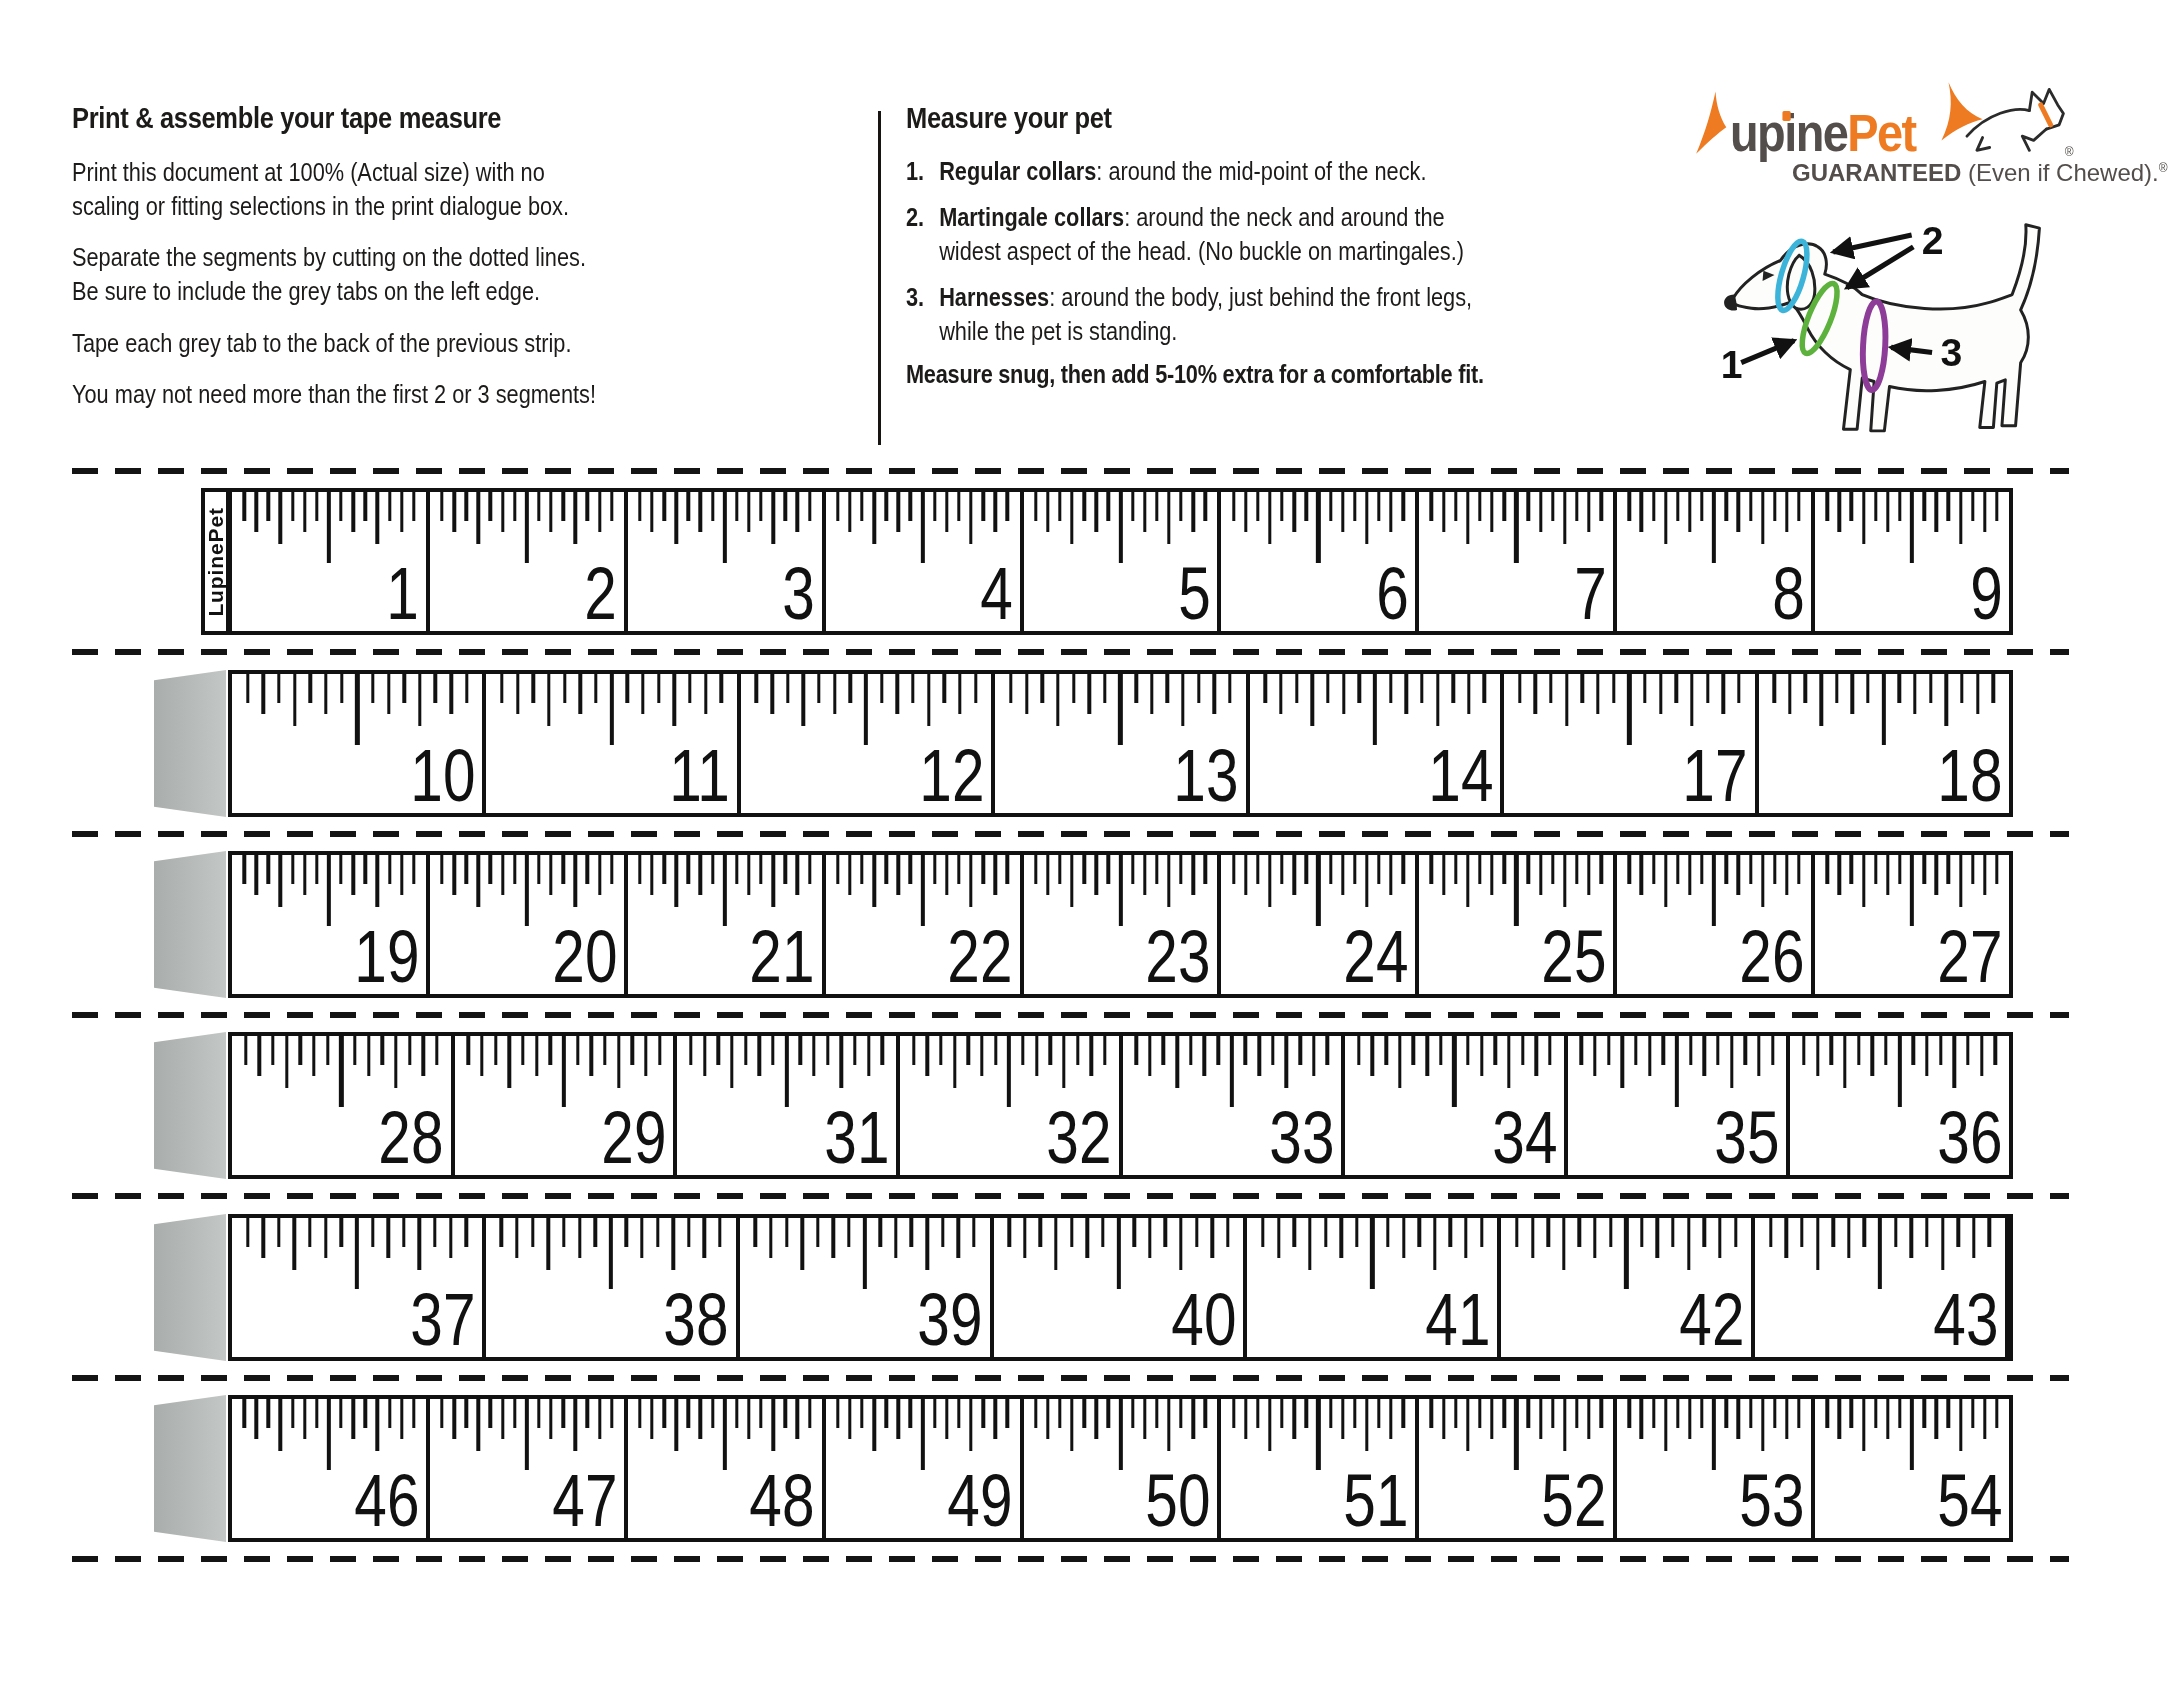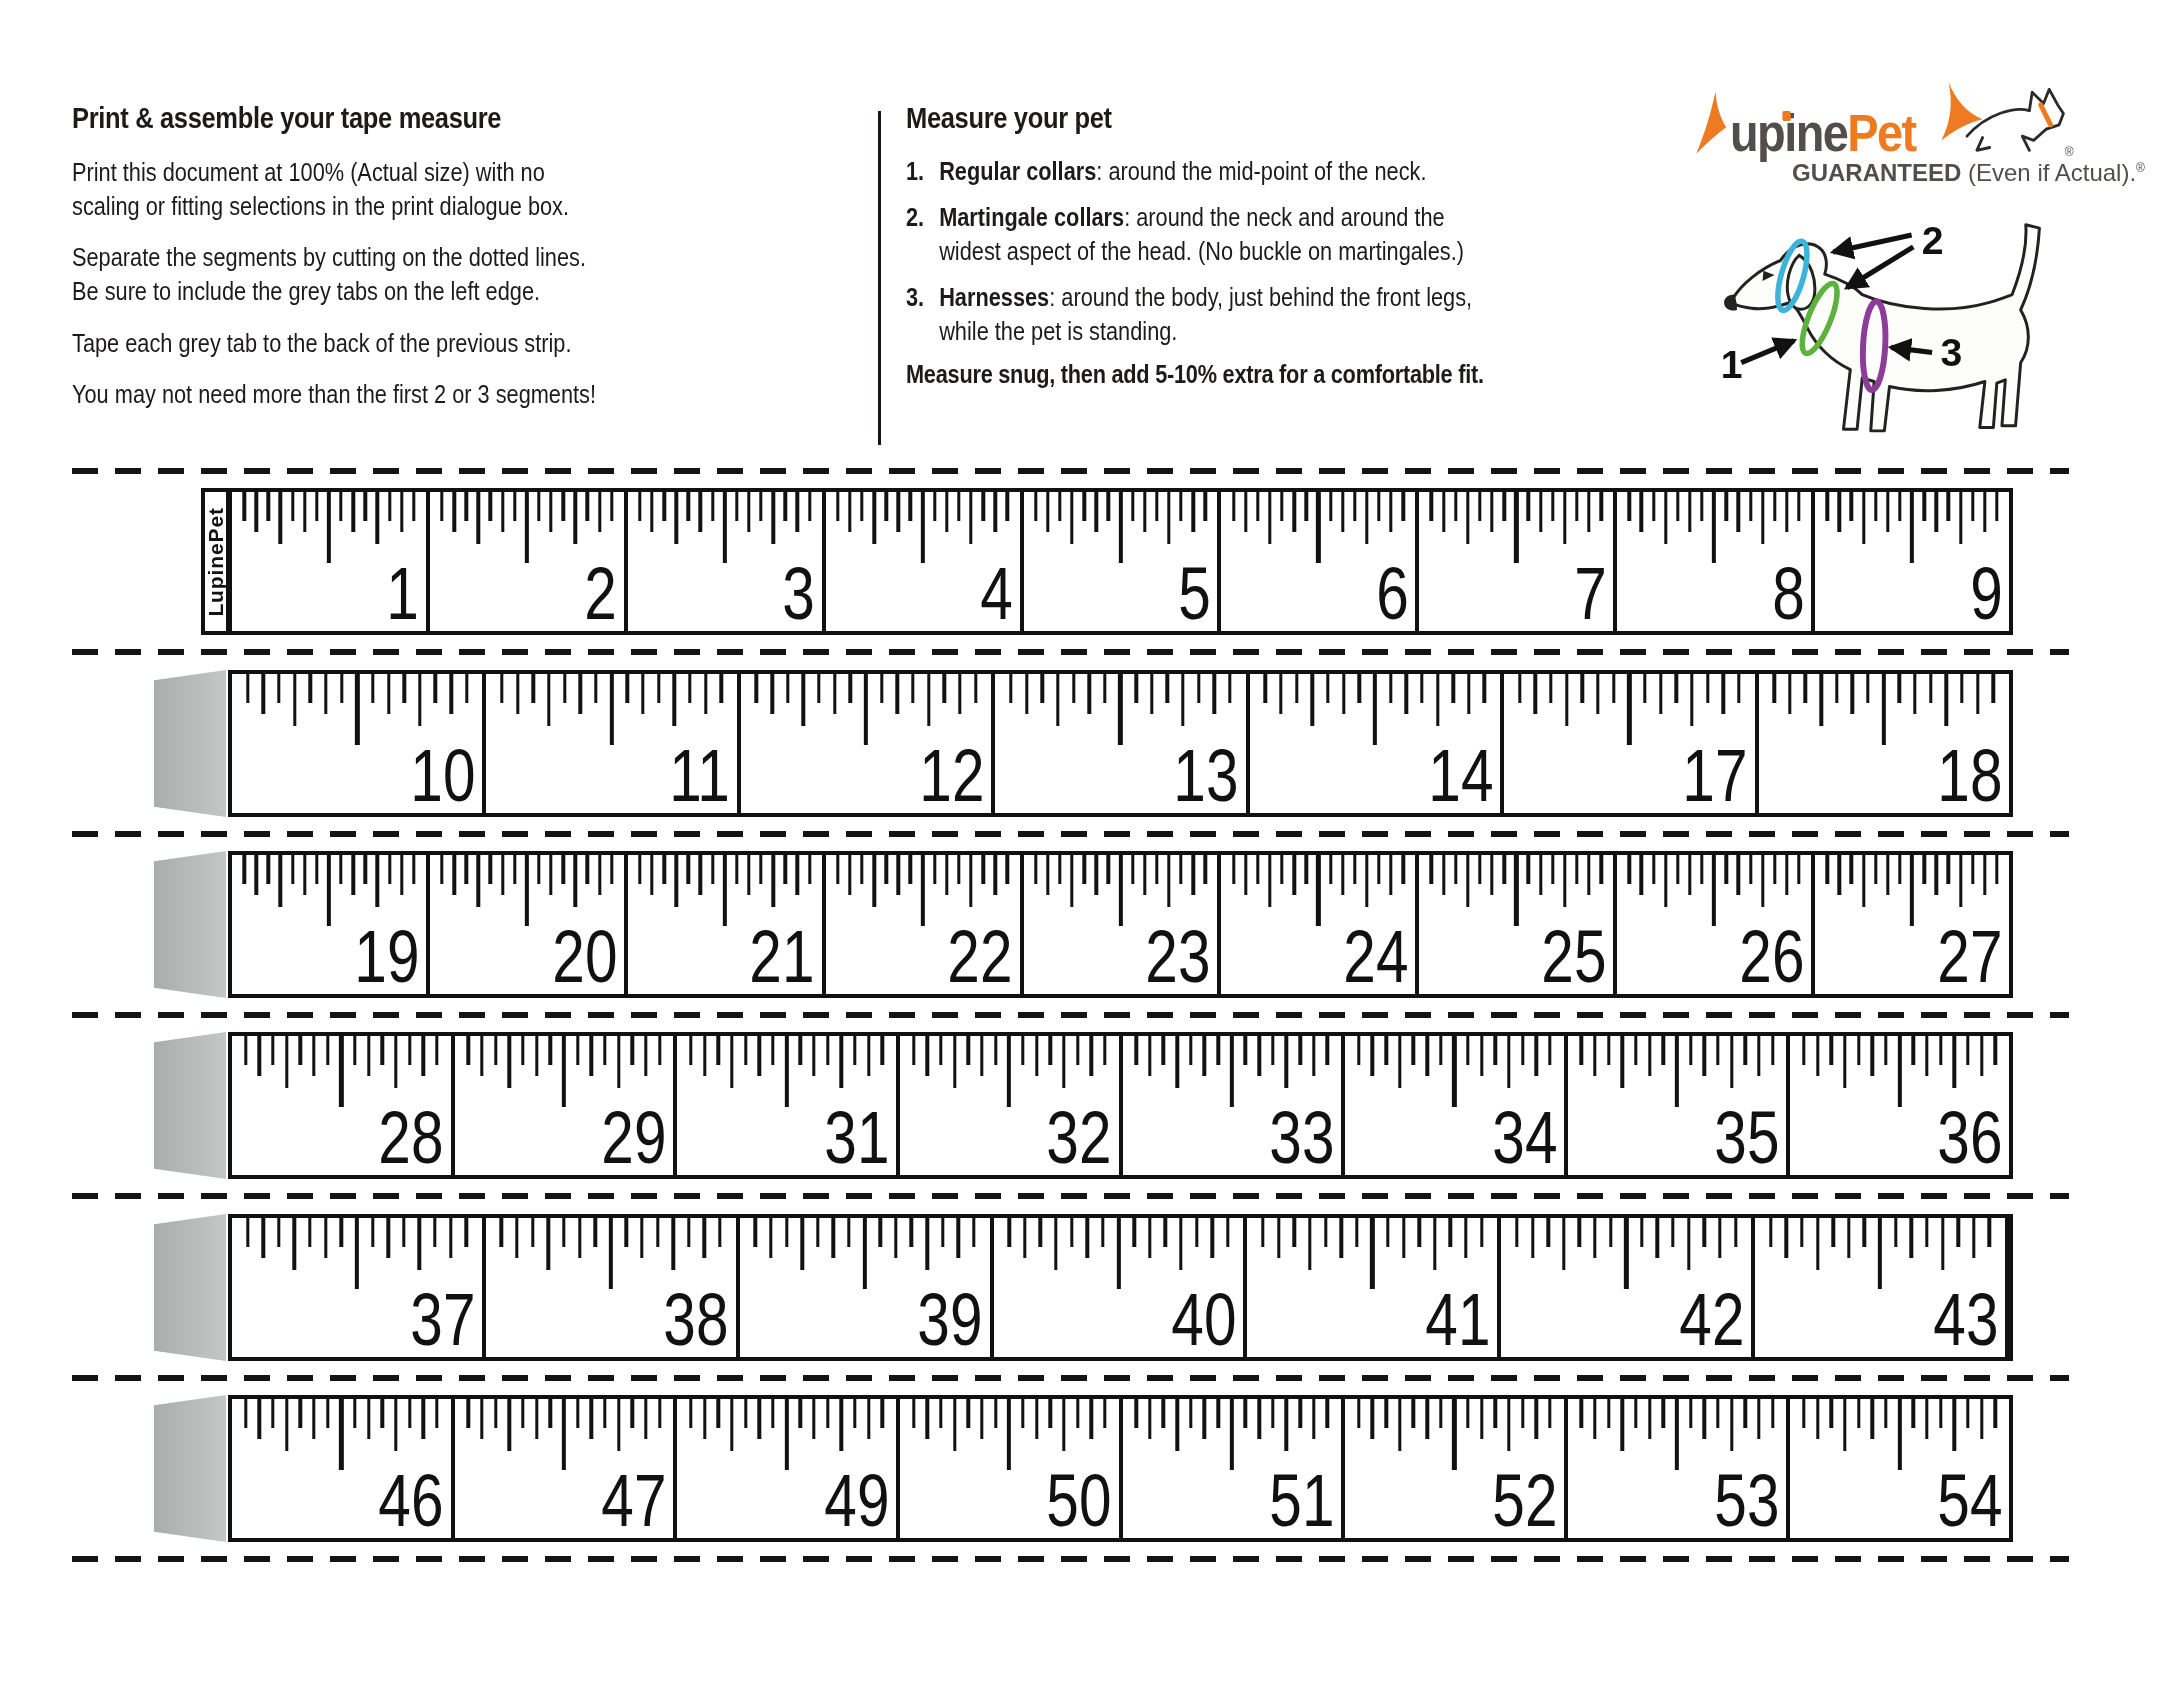--- a/index.html
+++ b/index.html
@@ -115,21 +115,21 @@
             <path d="M130,46 L134,20 L150,36 L158,16 L170,38 L178,50 L172,66 L154,72"></path>
             <path d="M154,72 L136,88 L120,82 L130,102"></path>
             <path d="M64,84 L56,102 L74,98"></path>
           </g>
           <path d="M146,38 L160,66" stroke="#ee7b21" stroke-width="7" fill="none" stroke-linecap="round"></path>
         </svg>
       </span>
       <span class="reg">®</span>
     </div>
     <div class="tagline">
-      <b>GUARANTEED</b><span> (Even if Actual).</span><span class="reg">®</span>
+      <b>GUARANTEED</b><span> (Even if Chewed).</span><span class="reg">®</span>
     </div>
   </div>
 
   <div id="dog-diagram">
     <svg width="414" height="260" viewBox="0 0 486 305">
       <defs>
         <marker id="ah" viewBox="0 0 10 10" refX="8.5" refY="5" markerWidth="4.6" markerHeight="4.6" orient="auto-start-reverse">
           <path d="M0,0 L10,5 L0,10 z" fill="#111"></path>
         </marker>
       </defs>
@@ -965,20 +965,38 @@
             <div class="tick t8" style="left: 37.5%;"></div>
             <div class="tick t16" style="left: 43.75%;"></div>
             <div class="tick t2" style="left: 50%;"></div>
             <div class="tick t16" style="left: 56.25%;"></div>
             <div class="tick t8" style="left: 62.5%;"></div>
             <div class="tick t16" style="left: 68.75%;"></div>
             <div class="tick t4" style="left: 75%;"></div>
             <div class="tick t16" style="left: 81.25%;"></div>
             <div class="tick t8" style="left: 87.5%;"></div>
             <div class="tick t16" style="left: 93.75%;"></div>
+            <div class="num">48</div>
+          </div>
+          <div class="cell">
+            <div class="tick t16" style="left: 6.25%;"></div>
+            <div class="tick t8" style="left: 12.5%;"></div>
+            <div class="tick t16" style="left: 18.75%;"></div>
+            <div class="tick t4" style="left: 25%;"></div>
+            <div class="tick t16" style="left: 31.25%;"></div>
+            <div class="tick t8" style="left: 37.5%;"></div>
+            <div class="tick t16" style="left: 43.75%;"></div>
+            <div class="tick t2" style="left: 50%;"></div>
+            <div class="tick t16" style="left: 56.25%;"></div>
+            <div class="tick t8" style="left: 62.5%;"></div>
+            <div class="tick t16" style="left: 68.75%;"></div>
+            <div class="tick t4" style="left: 75%;"></div>
+            <div class="tick t16" style="left: 81.25%;"></div>
+            <div class="tick t8" style="left: 87.5%;"></div>
+            <div class="tick t16" style="left: 93.75%;"></div>
             <div class="num">49</div>
           </div>
           <div class="cell">
             <div class="tick t16" style="left: 6.25%;"></div>
             <div class="tick t8" style="left: 12.5%;"></div>
             <div class="tick t16" style="left: 18.75%;"></div>
             <div class="tick t4" style="left: 25%;"></div>
             <div class="tick t16" style="left: 31.25%;"></div>
             <div class="tick t8" style="left: 37.5%;"></div>
             <div class="tick t16" style="left: 43.75%;"></div>

